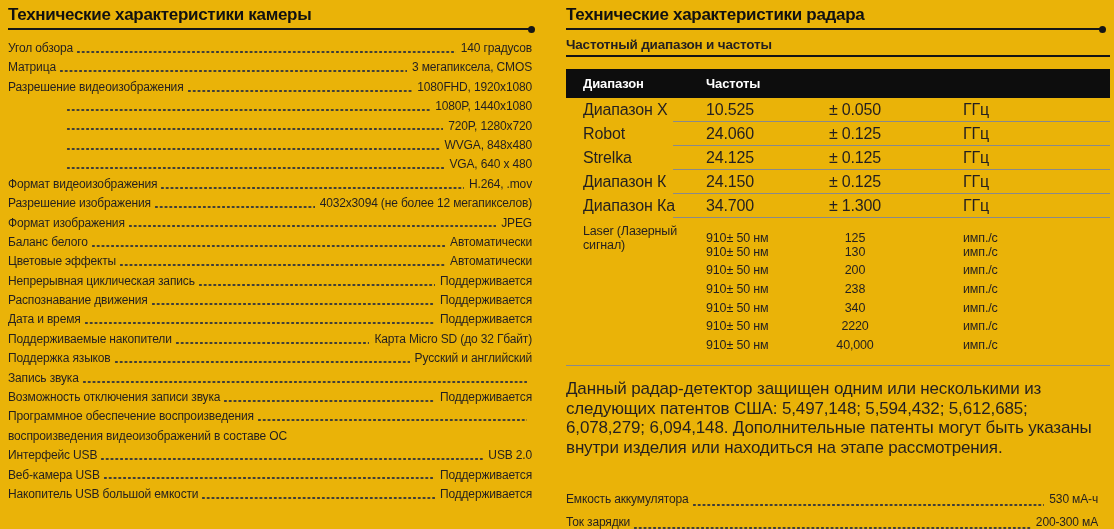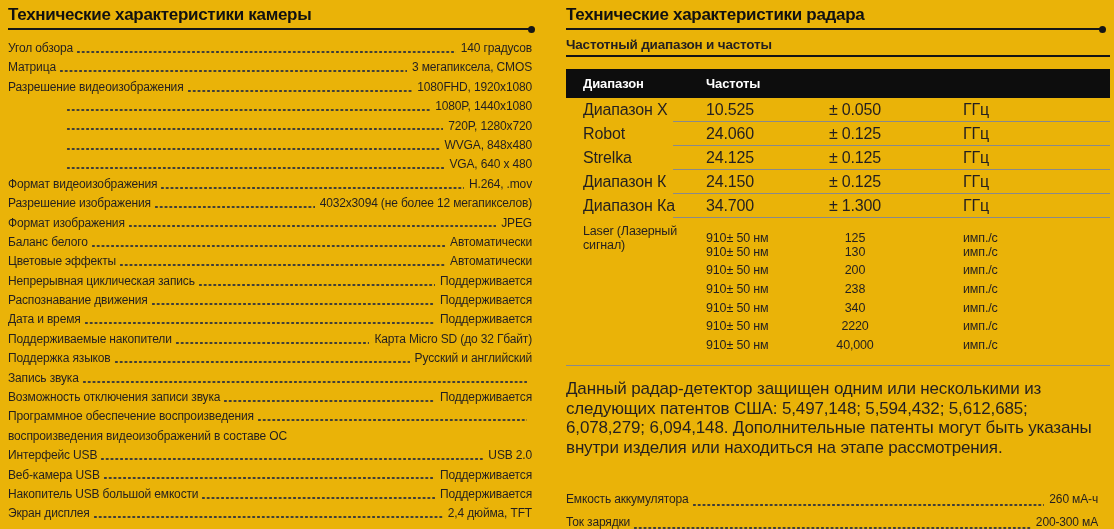--- a/index.html
+++ b/index.html
@@ -189,25 +189,20 @@
         <div class="spec-row">
           <span class="spec-label">Веб-камера USB</span>
           <span class="leader"></span>
           <span class="spec-value">Поддерживается</span>
         </div>
         <div class="spec-row">
           <span class="spec-label">Накопитель USB большой емкости</span>
           <span class="leader"></span>
           <span class="spec-value">Поддерживается</span>
         </div>
-        <div class="spec-row">
-          <span class="spec-label">Экран дисплея</span>
-          <span class="leader"></span>
-          <span class="spec-value">2,4 дюйма, TFT</span>
-        </div>
       </div>
   </section>
 
   <section class="col col-right">
     <h1 class="section-title">Технические характеристики радара</h1>
     <div class="title-rule">
       <span class="rule-dot"></span>
     </div>
 
     <h2 class="table-title">Частотный диапазон и частоты</h2>
@@ -296,21 +291,21 @@
         </div>
       </div>
     <div class="table-bottom-rule"></div>
 
     <p class="patent-note">Данный радар-детектор защищен одним или несколькими из следующих патентов США: 5,497,148; 5,594,432; 5,612,685; 6,078,279; 6,094,148. Дополнительные патенты могут быть указаны внутри изделия или находиться на этапе рассмотрения.</p>
 
     <div class="spec-list radar-specs" id="radar-specs">
         <div class="spec-row">
           <span class="spec-label">Емкость аккумулятора</span>
           <span class="leader"></span>
-          <span class="spec-value">260 мА-ч</span>
+          <span class="spec-value">530 мА-ч</span>
         </div>
         <div class="spec-row">
           <span class="spec-label">Ток зарядки</span>
           <span class="leader"></span>
           <span class="spec-value">200-300 мА</span>
         </div>
         <div class="spec-row">
           <span class="spec-label">Время зарядки</span>
           <span class="leader"></span>
           <span class="spec-value">1.5 ч</span>

